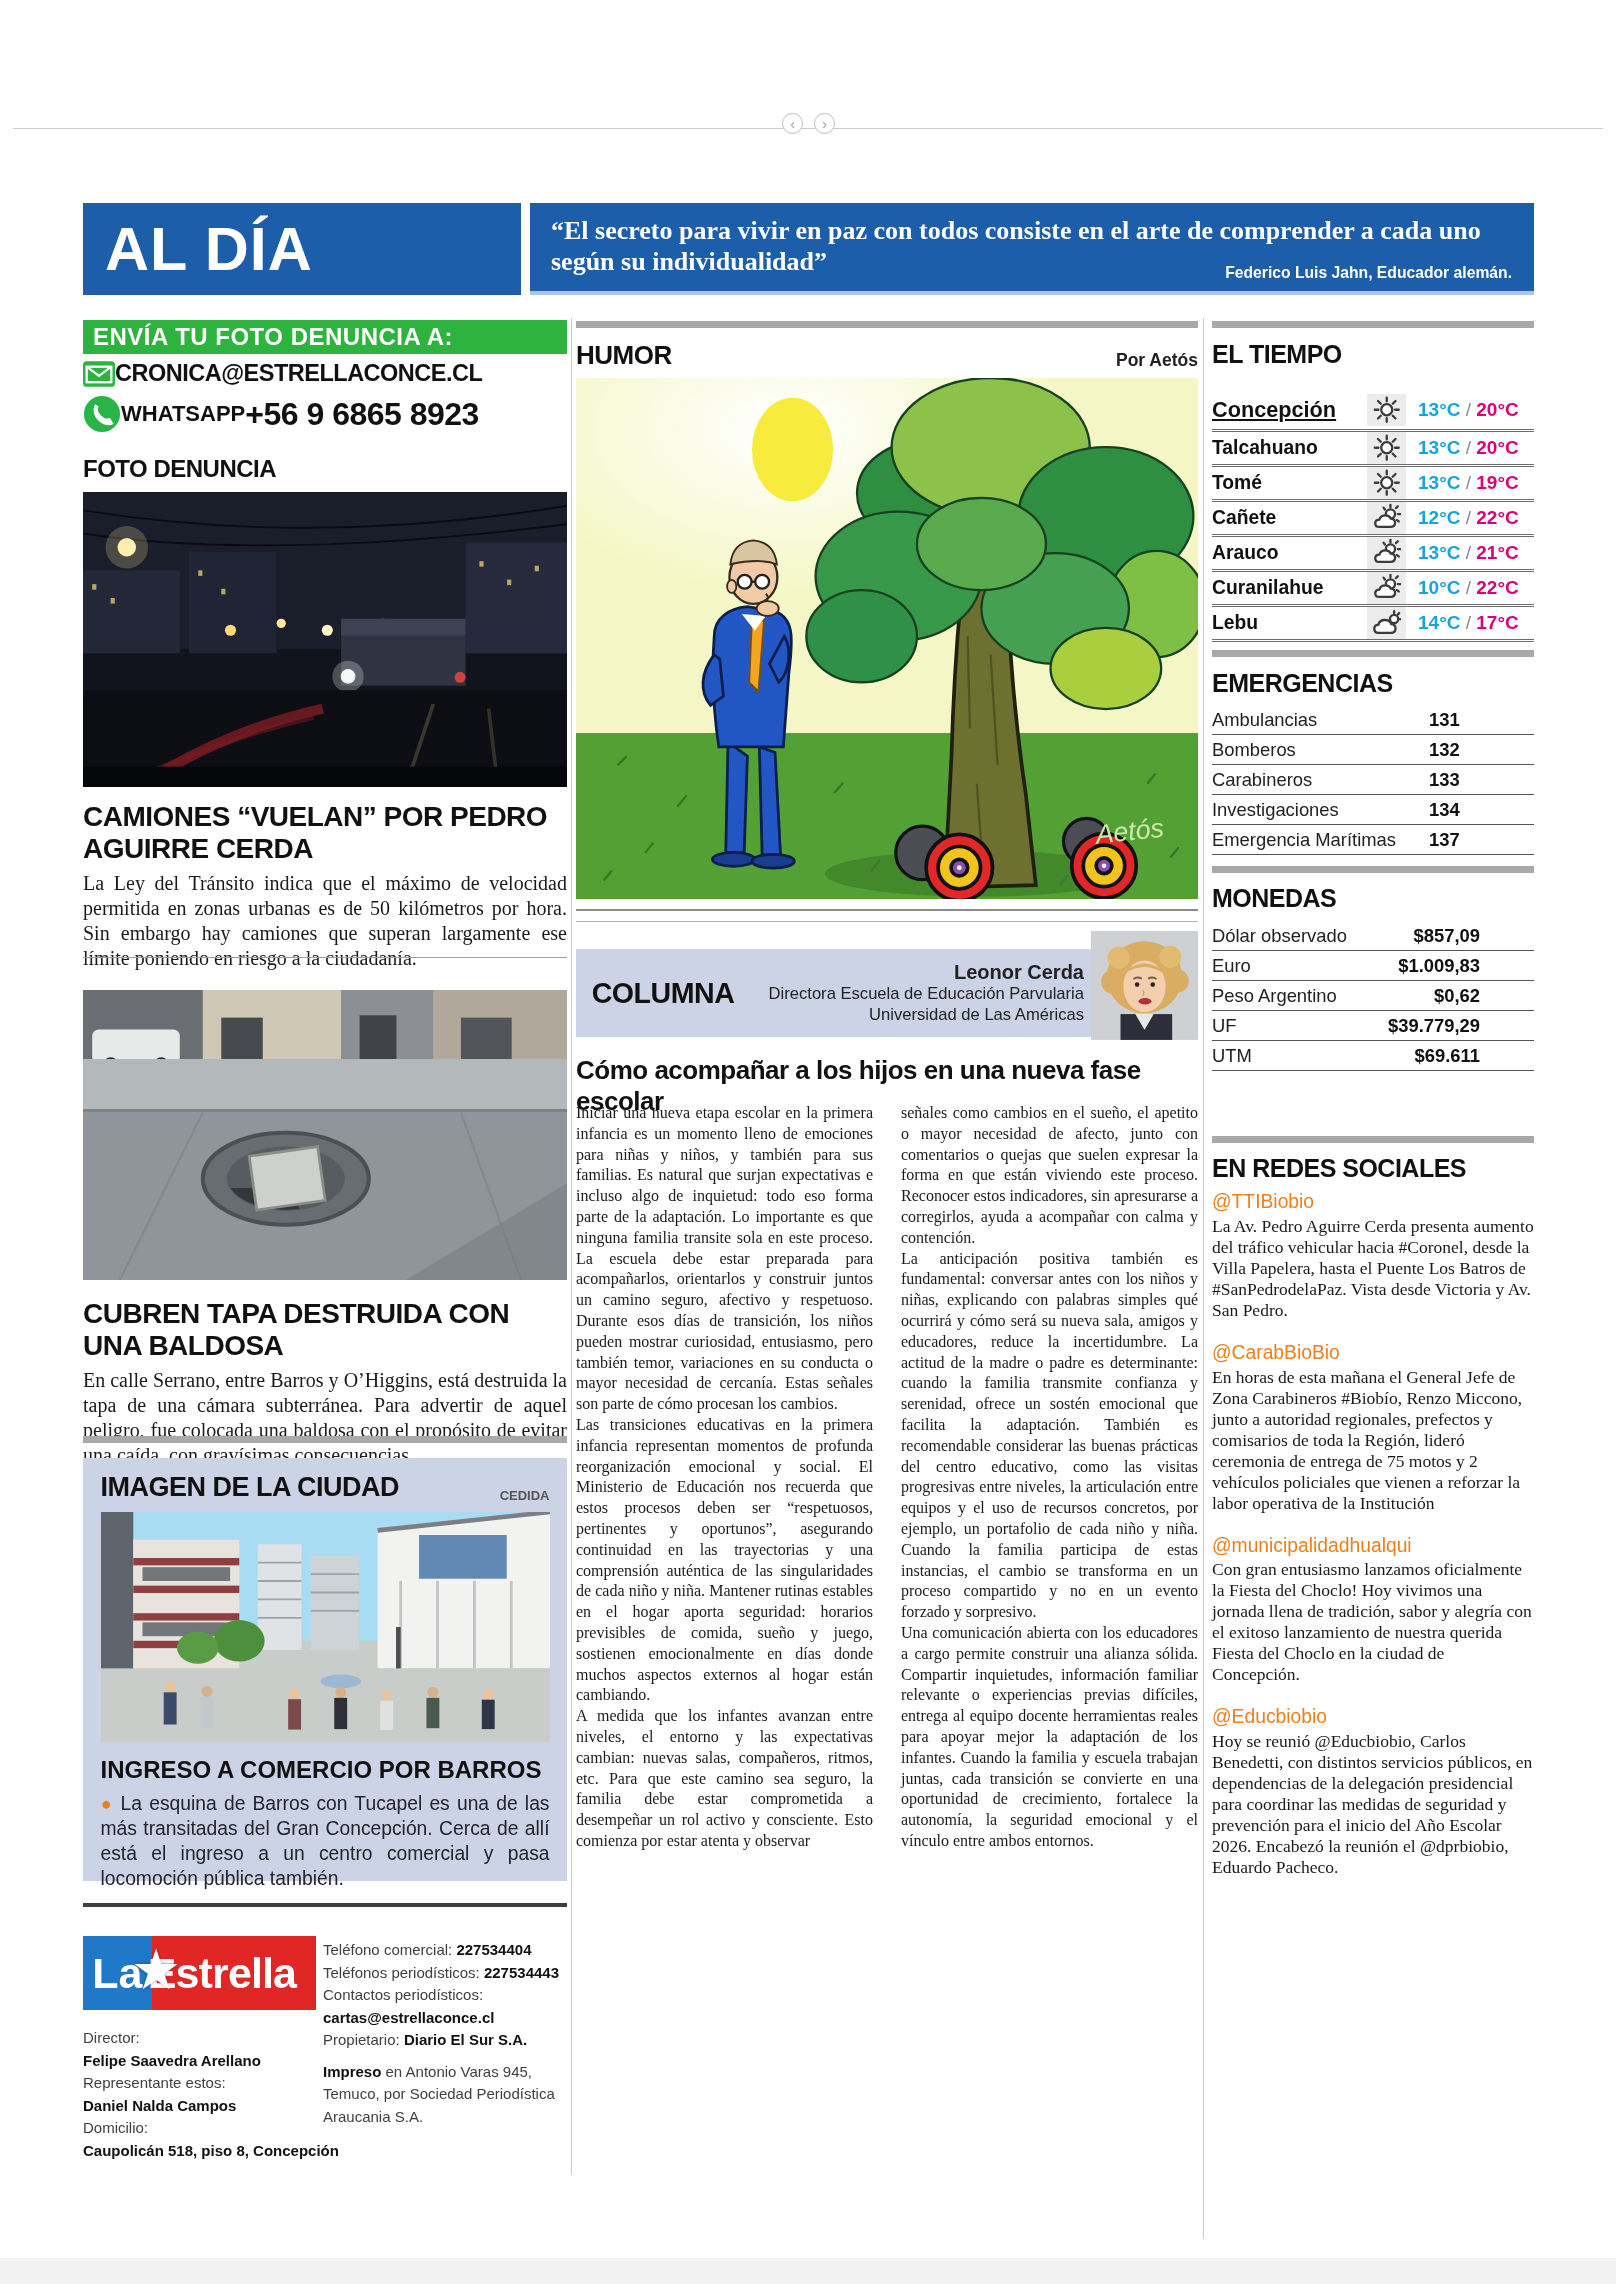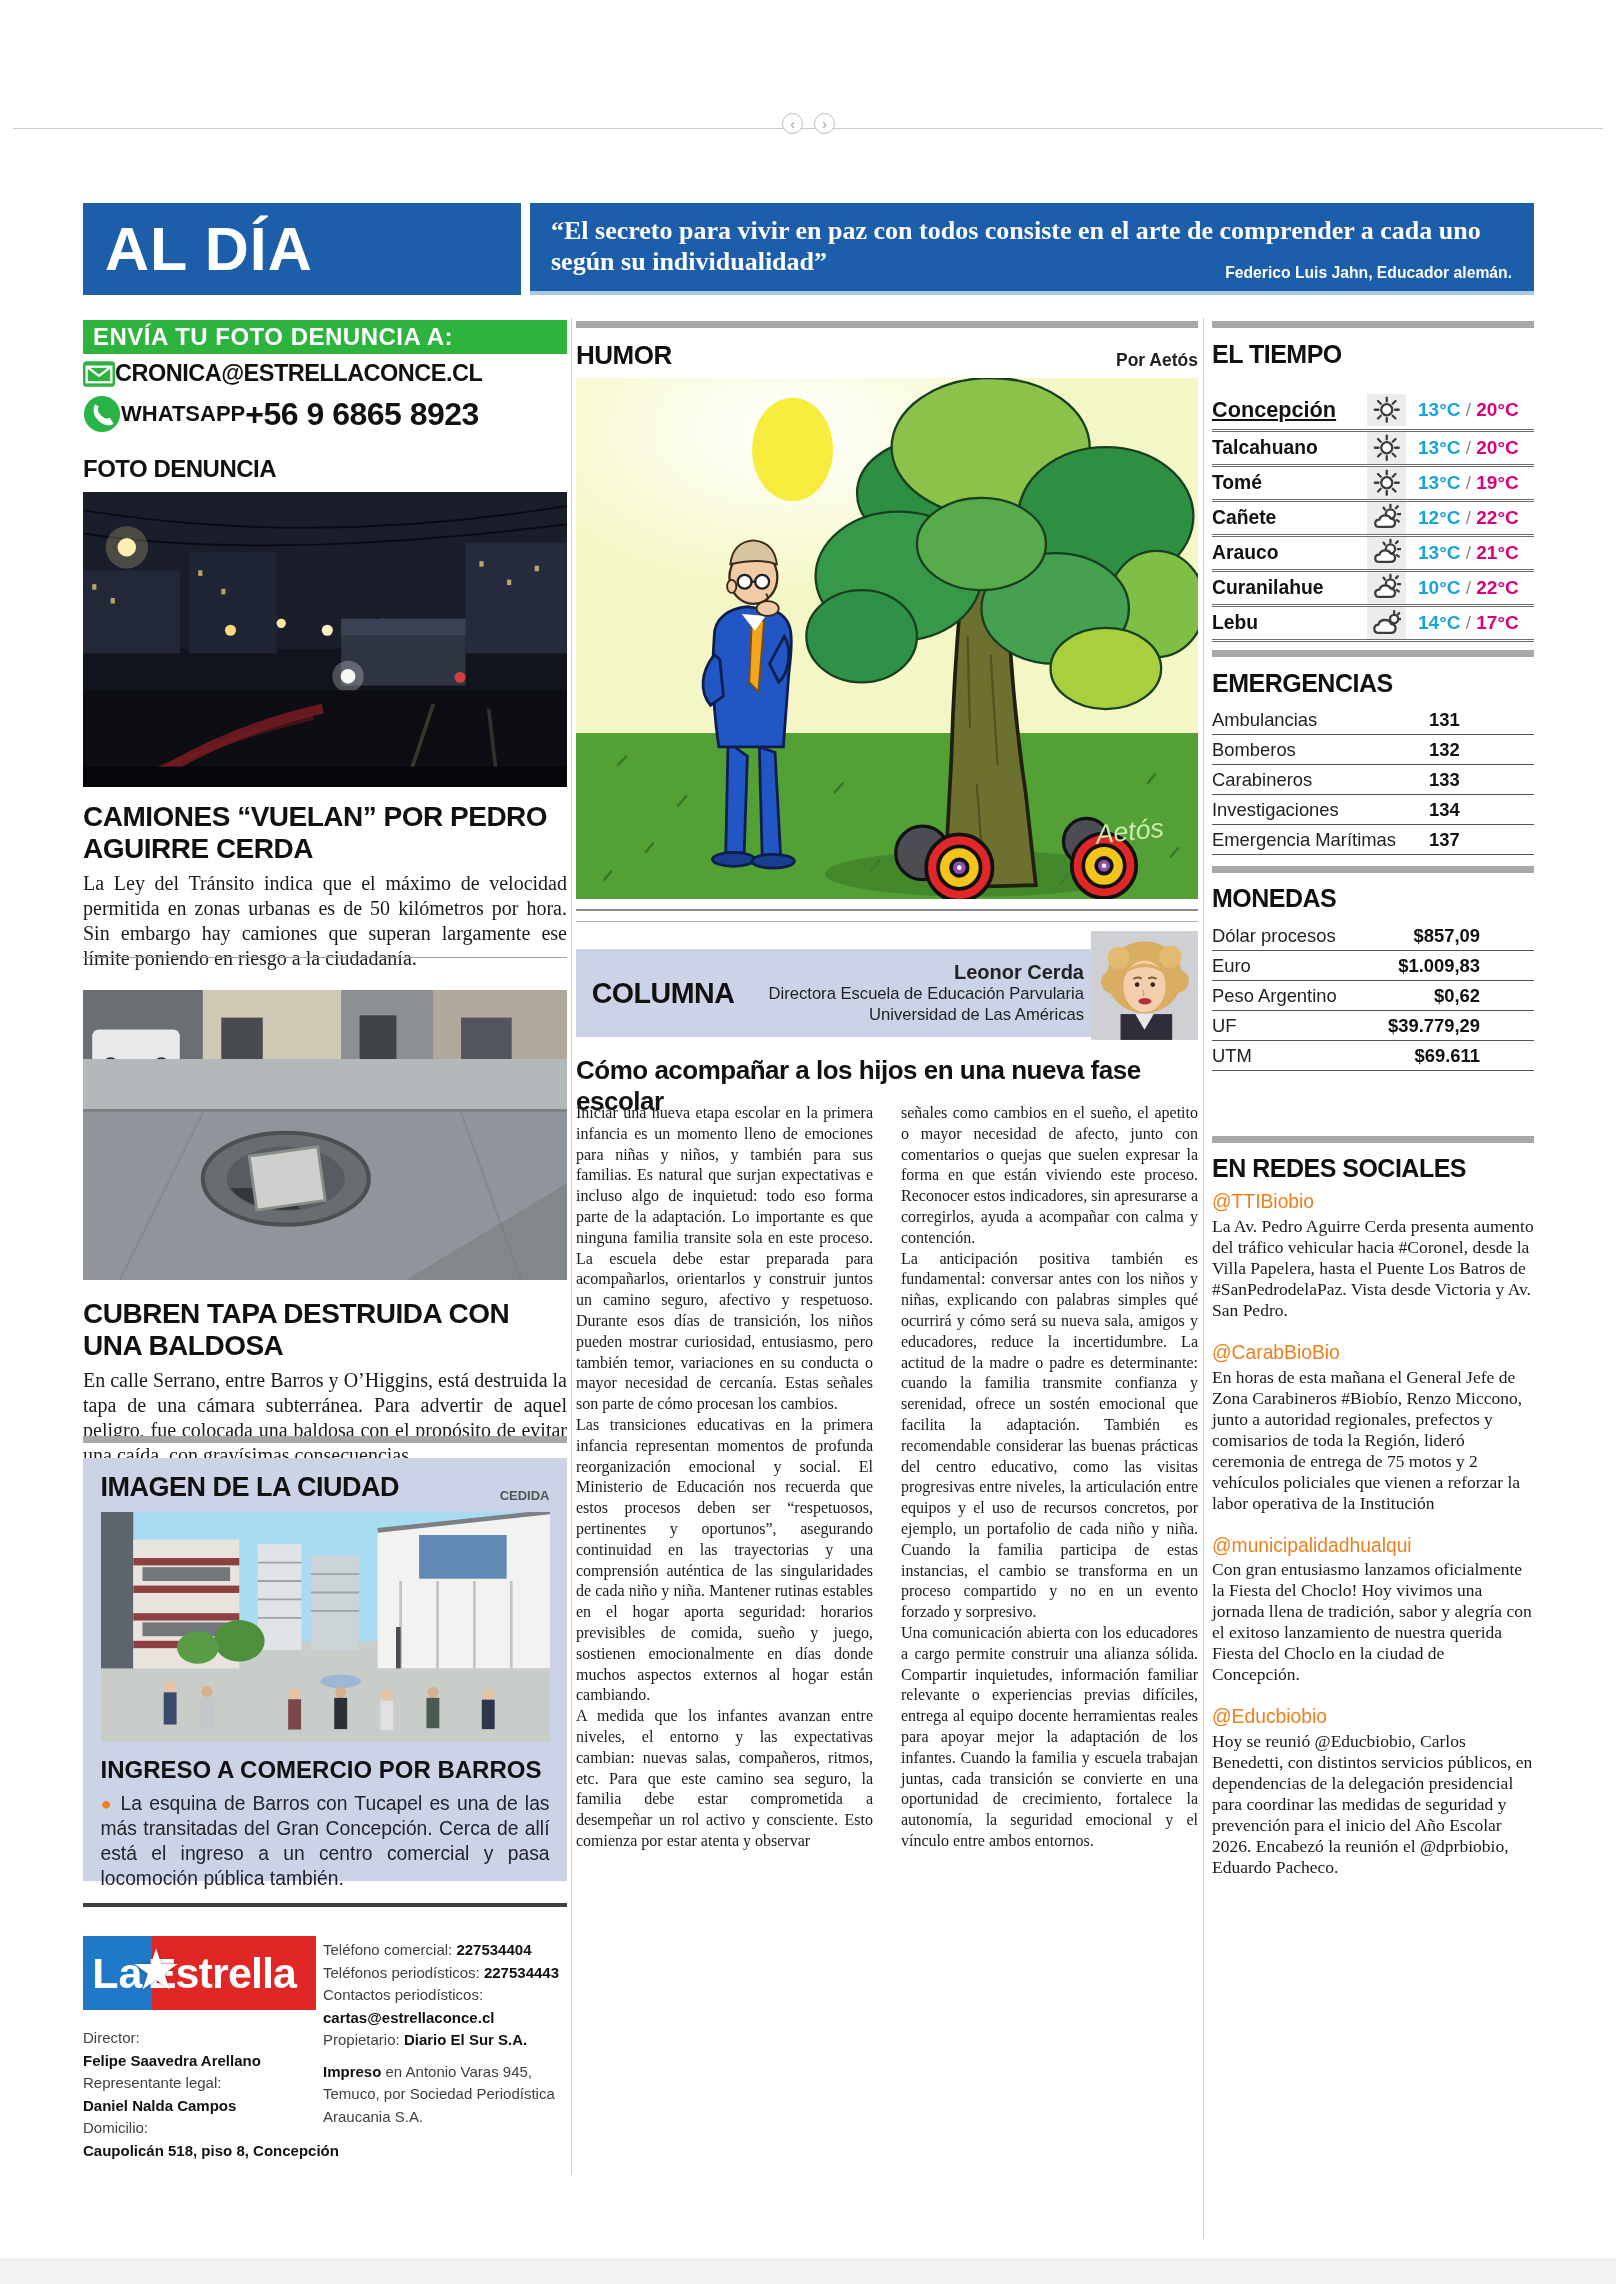--- a/index.html
+++ b/index.html
@@ -320,21 +320,21 @@
 
   <div class="lcol abs masthead mast">
     <div class="logo">
       <div class="logo-la">La</div>
       <div class="logo-estrella">Estrella</div>
       <span class="logo-star">★</span>
     </div>
     <div class="mast-left">
       <div>Director:</div>
       <div><b>Felipe Saavedra Arellano</b></div>
-      <div>Representante legal:</div>
+      <div>Representante estos:</div>
       <div><b>Daniel Nalda Campos</b></div>
       <div>Domicilio:</div>
       <div><b>Caupolicán 518, piso 8, Concepción</b></div>
     </div>
     <div class="mast-right">
       <div><span>Teléfono comercial: </span><b>227534404</b></div>
       <div><span>Teléfonos periodísticos: </span><b>227534443</b></div>
       <div>Contactos periodísticos:</div>
       <div><b>cartas@estrellaconce.cl</b></div>
       <div><span>Propietario: </span><b>Diario El Sur S.A.</b></div>
@@ -628,21 +628,21 @@
     <div class="erow">
         <span class="elabel">Emergencia Marítimas</span>
         <b>137</b>
       </div>
   </div>
 
   <div class="rcol abs gray-bar bar-r3"></div>
   <div class="rcol abs r-title t-mon">MONEDAS</div>
   <div class="rcol abs mtable">
     <div class="mrow">
-        <span class="mlabel">Dólar procesos</span>
+        <span class="mlabel">Dólar observado</span>
         <b>$857,09</b>
       </div>
     <div class="mrow">
         <span class="mlabel">Euro</span>
         <b>$1.009,83</b>
       </div>
     <div class="mrow">
         <span class="mlabel">Peso Argentino</span>
         <b>$0,62</b>
       </div>

